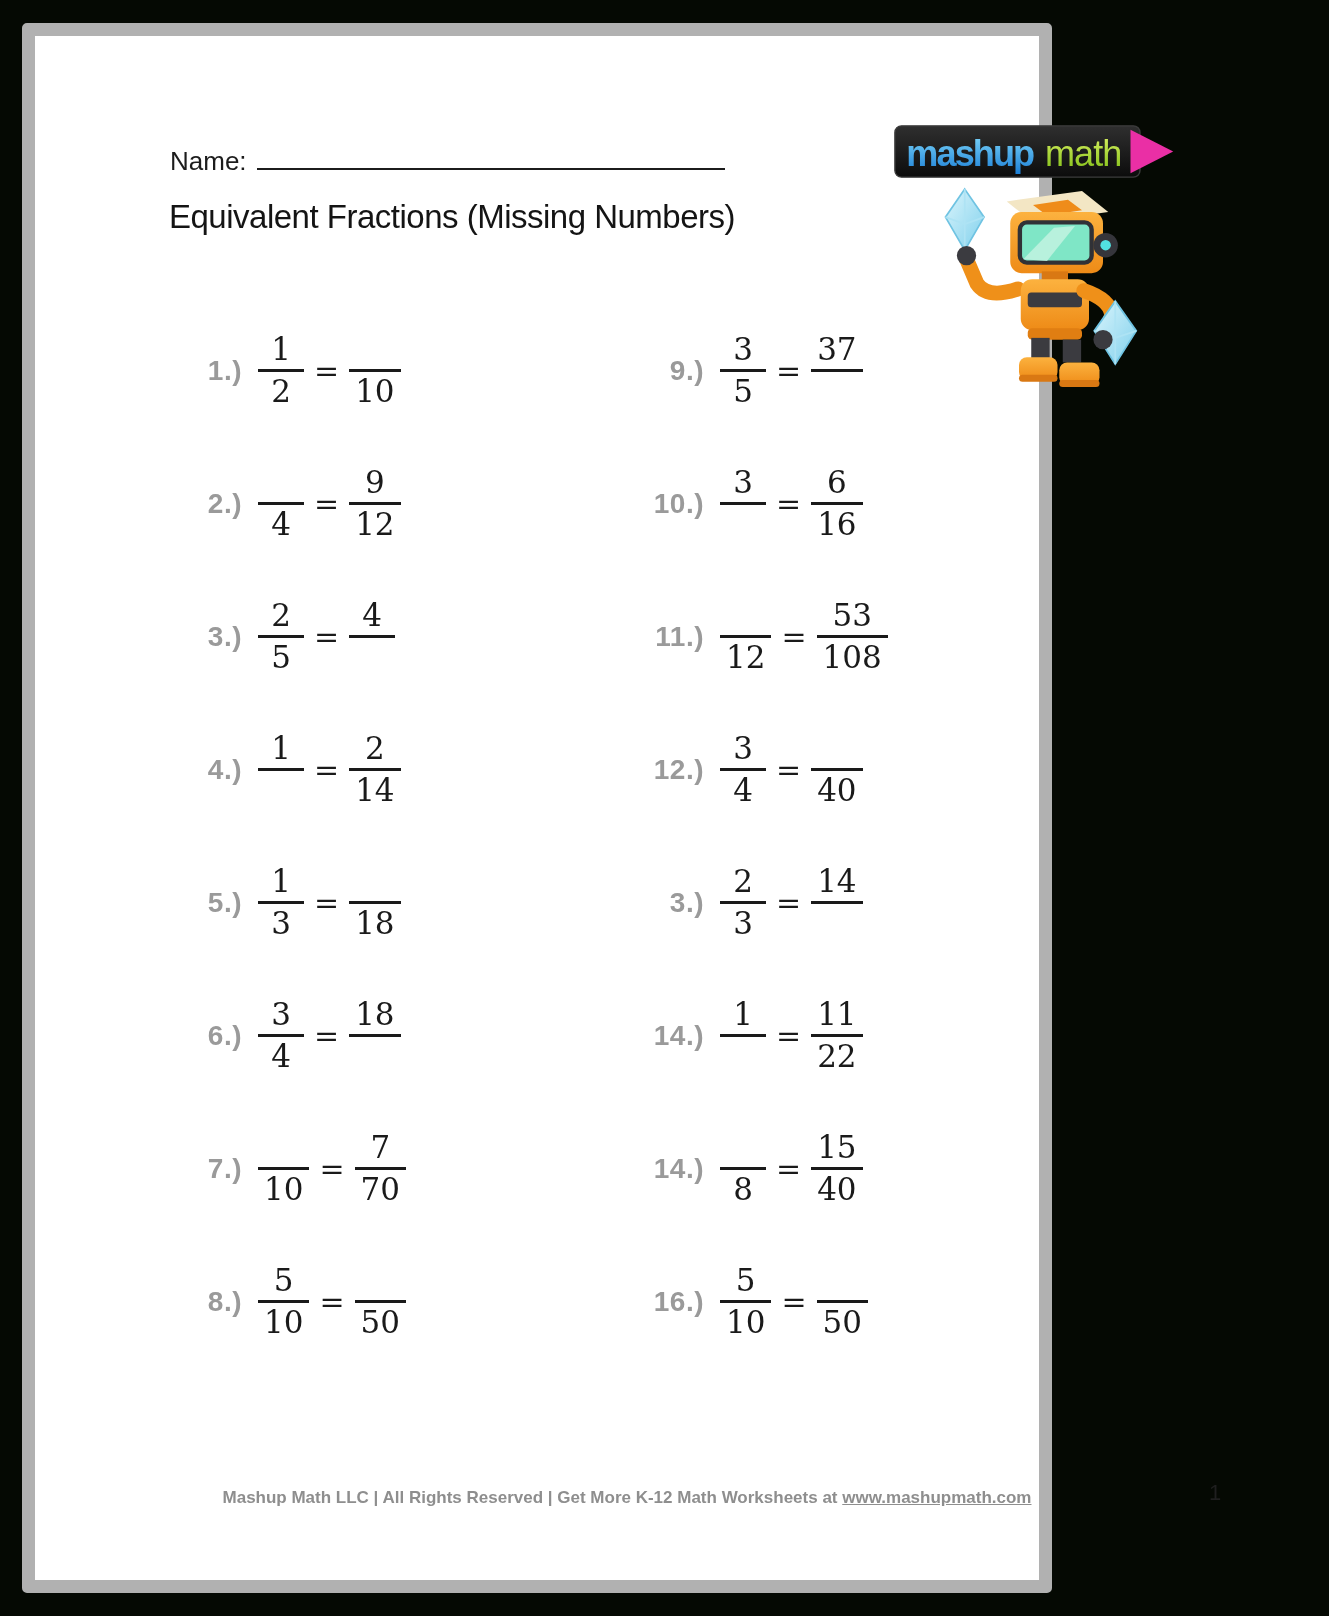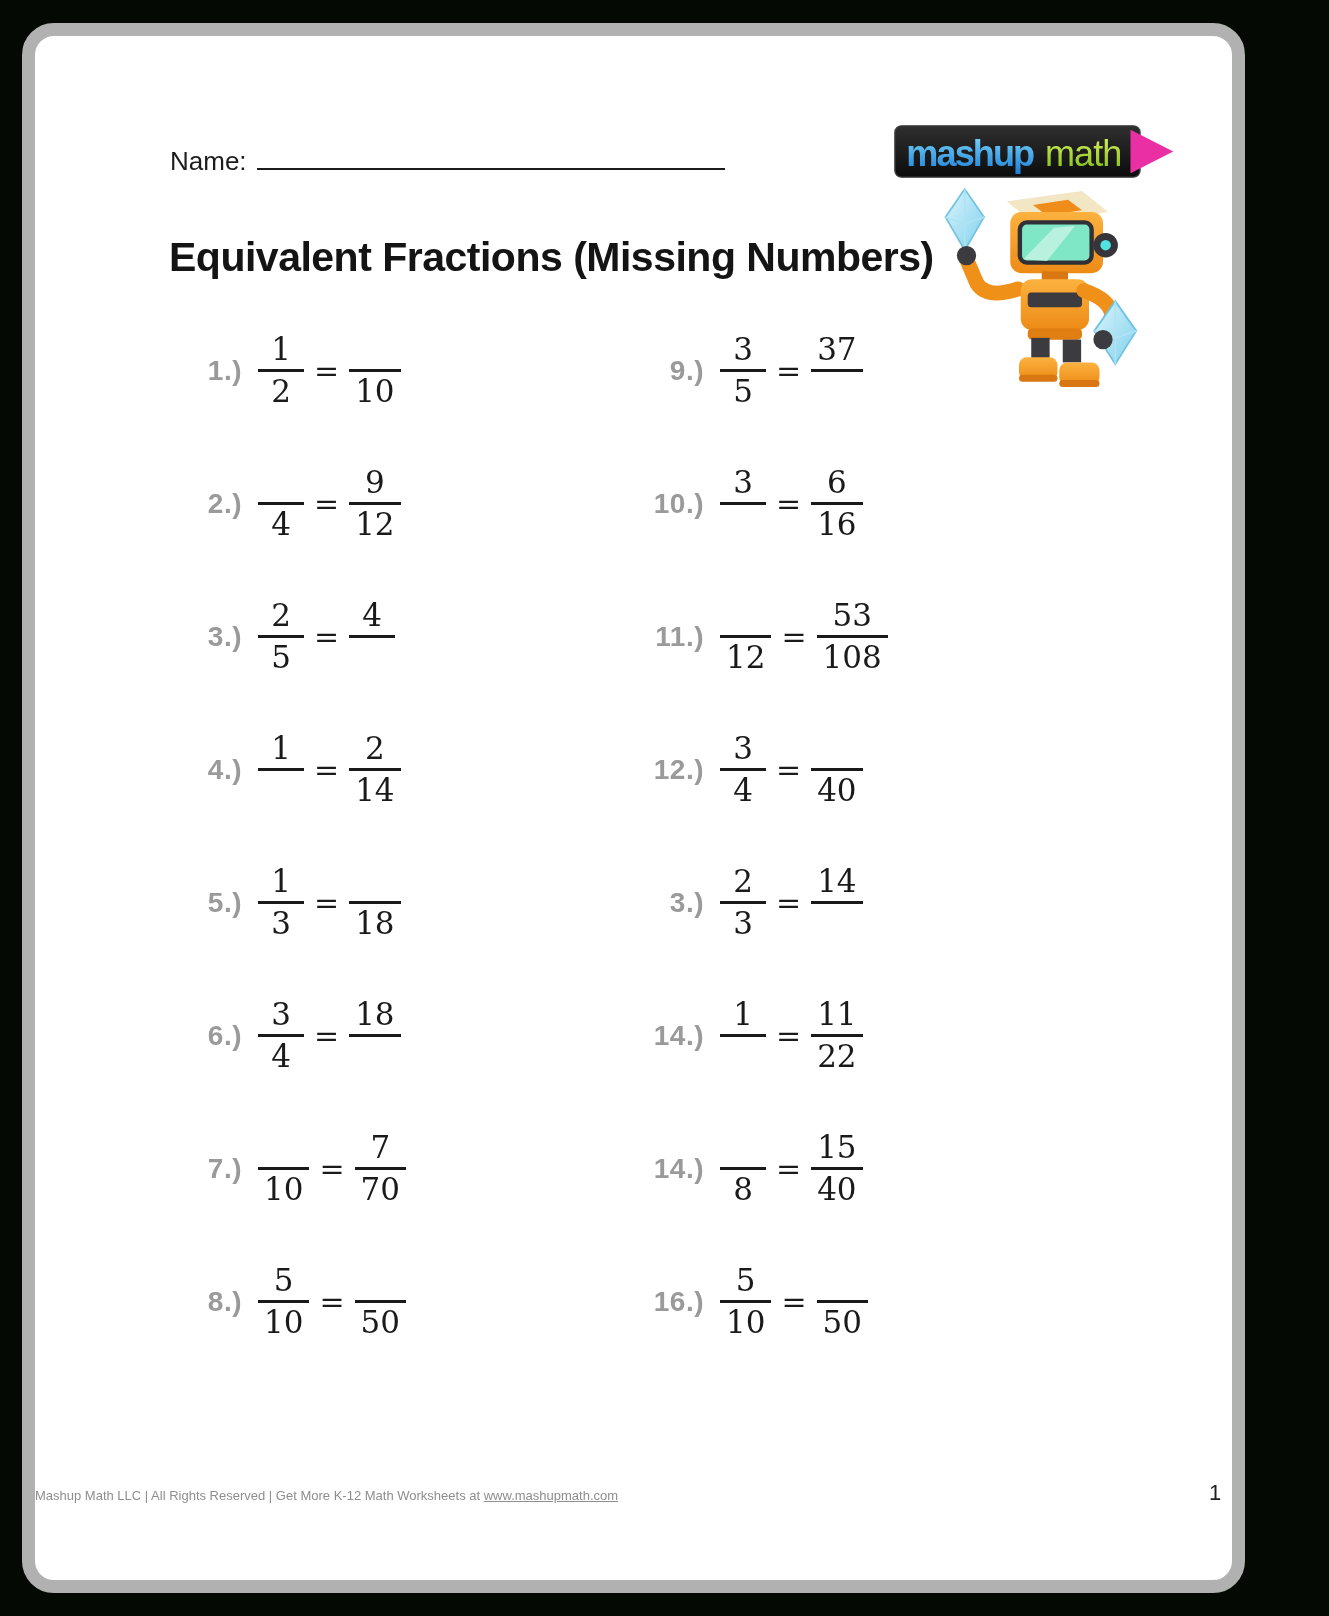--- a/index.html
+++ b/index.html
@@ -6,36 +6,36 @@
   body {
     width:1329px; height:1616px;
     background:#050903;
     font-family:"Liberation Sans", sans-serif;
     position:relative;
     overflow:hidden;
   }
   .sheet {
     position:absolute; left:22px; top:23px;
     box-sizing:border-box;
-    width:1223px; height:1570px;
+    width:1030px; height:1570px;
     background:#ffffff;
     border:13px solid #b1b1b1;
-    border-radius:32px;
+    border-radius:5px;
   }
   .sheet > * { position:absolute; }
 
   
   .name-row { left:135px; top:106px; font-size:26px; color:#1c1c1c; white-space:nowrap; }
   .name-line {
     display:inline-block; width:468px; height:1em;
     border-bottom:2px solid #1c1c1c; margin-left:10px;
   }
   .title {
-    left:134px; top:162px; font-size:41px; font-weight:bold;
-    letter-spacing:-0.5px; color:#141414; white-space:nowrap;margin-top:36px;
+    left:134px; top:162px; font-size:33px; font-weight:normal;
+    letter-spacing:-0.5px; color:#141414; white-space:nowrap;
   }
   .directions { left:135px; top:225px; font-size:17px; color:#141414; white-space:nowrap; }
   .directions b { margin-right:4px; }
 
   .logo-svg { left:858px; top:85px; width:285px; height:61px; }
   .robot-svg { left:900px; top:132px; width:210px; height:219px; }
 
   
   .grid {
     left:123px; top:268px;
@@ -59,22 +59,22 @@
   }
   .fnum {
     display:block; border-bottom:3px solid #1a1a1a;
     padding:0 6px 3px; line-height:1.05; min-height:33px;
   }
   .fden { display:block; padding:3px 6px 0; line-height:1.05; min-height:33px; }
   .eq { font-family:"DejaVu Serif", serif; font-size:30px; color:#1a1a1a; margin:0 10px; }
 
   
   .footer {
-    left:0; top:1452px; width:1184px; text-align:left;
-    font-size:13px; color:#8e8e8e; white-space:nowrap;
+    left:0; top:1452px; width:1184px; text-align:center;
+    font-size:17px; color:#8e8e8e; white-space:nowrap;font-weight:bold;
   }
   .footer .link { text-decoration:underline; color:#8e8e8e; cursor:pointer; }
   .pageno { left:1174px; top:1444px; font-size:22px; color:#1f1f1f; }
 </style>
 </head>
 <body>
 
 <div class="sheet">
 
   <div class="name-row">

